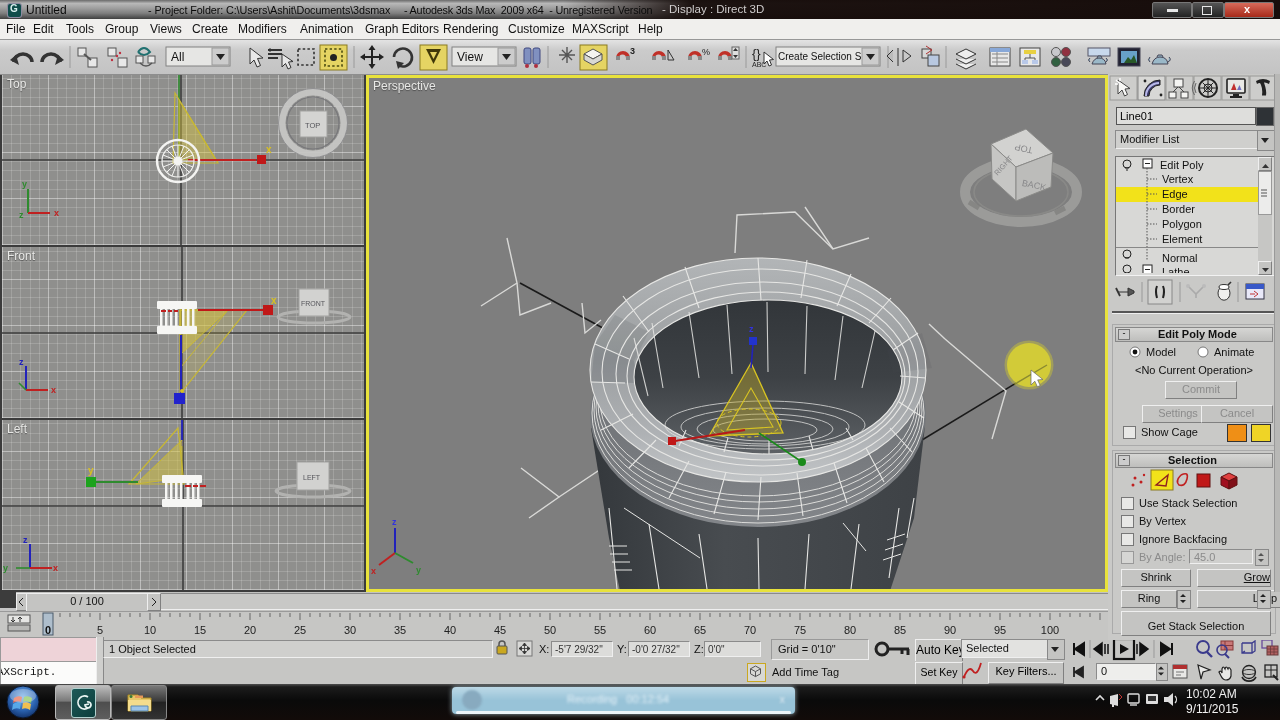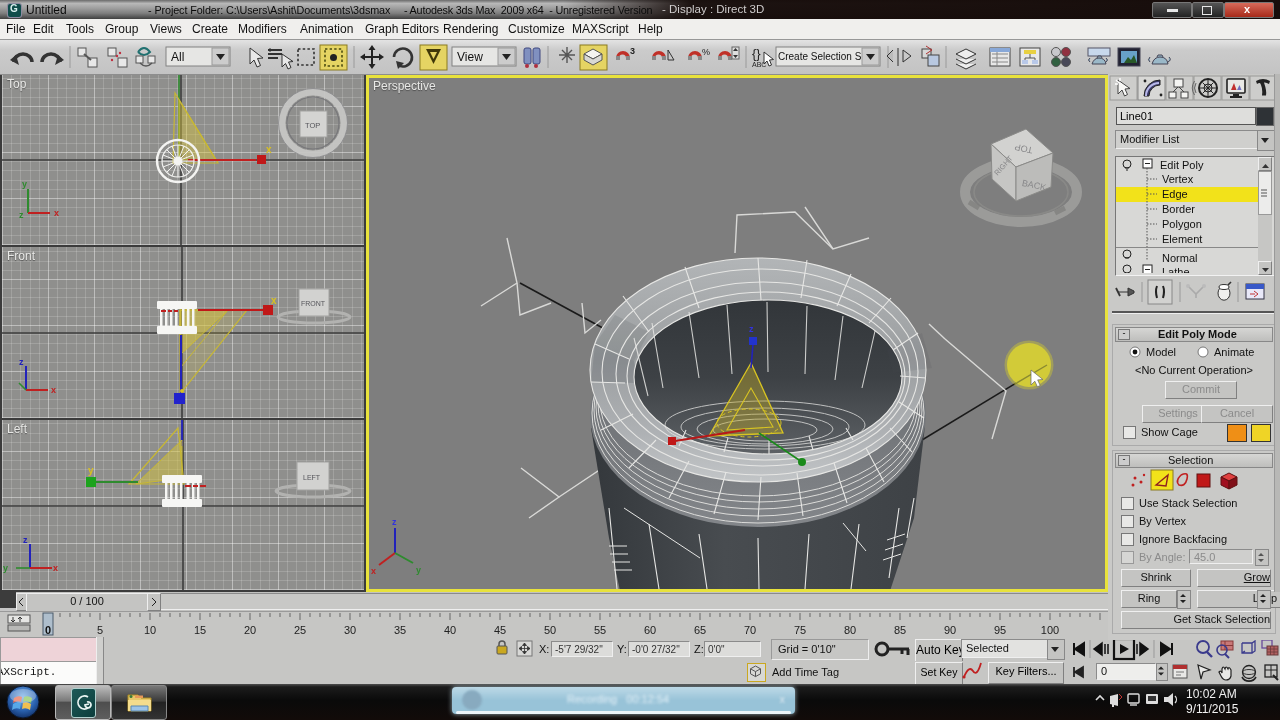--- a/index.html
+++ b/index.html
@@ -588,21 +588,21 @@
  <div class="abs btn3d f11g" style="left:8px;top:80px;width:70px;height:15px;text-align:center;padding-top:1px;margin-left:21px;">Settings</div>
  <div class="abs btn3d f11g" style="left:88px;top:80px;width:70px;height:15px;text-align:center;padding-top:1px;">Cancel</div>
  <div class="abs" style="left:10px;top:101px;width:11px;height:11px;background:#e8e8e6;border:1px solid #777;"></div>
  <span class="f11" style="position:absolute;left:28px;top:101px;">Show Cage</span>
  <div class="abs" style="left:114px;top:99px;width:18px;height:16px;background:#ef8f16;border:1px solid #333;"></div>
  <div class="abs" style="left:138px;top:99px;width:18px;height:16px;background:#efd426;border:1px solid #333;"></div>
 </div>
 <div class="abs" style="left:4px;top:376px;width:162px;height:182px;border:1px solid #aaa;background:#c9c9c7;">
  <div class="abs" style="left:2px;top:2px;width:156px;height:13px;background:linear-gradient(180deg,#d6d6d4,#bebebc);border:1px solid #888;">
   <div class="abs" style="left:2px;top:1px;width:10px;height:9px;border:1px solid #777;background:#ccc;font-size:9px;line-height:7px;text-align:center;">-</div>
-  <span class="f11" style="position:absolute;left:52px;top:0px;font-weight:normal;">Selection</span>
+  <span class="f11" style="position:absolute;left:52px;top:0px;font-weight:bold;">Selection</span>
         </div>
  <svg width="160" height="26" style="position:absolute;top:18px;left:0">
   <g>
             <circle cx="22" cy="9" r="1.5" fill="#c02020"></circle>
             <circle cx="28" cy="13" r="1.5" fill="#c02020"></circle>
             <circle cx="20" cy="16" r="1.5" fill="#c02020"></circle>
             <circle cx="31" cy="6" r="1.2" fill="#c02020"></circle>
           </g>
   <rect x="38" y="1" width="22" height="20" fill="#f2e21a" stroke="#8a7a20"></rect>
           <path d="M43 16 l12 -10 -2 11 z" fill="none" stroke="#902020" stroke-width="1.4"></path>
@@ -631,21 +631,21 @@
  <div class="abs btn3d f11" style="left:8px;top:118px;width:68px;height:15px;text-align:center;padding-top:1px;">Shrink</div>
  <div class="abs btn3d f11" style="left:84px;top:118px;width:72px;height:15px;text-align:right;padding-top:1px;text-decoration:underline;">Grow</div>
  <div class="abs btn3d f11" style="left:8px;top:139px;width:54px;height:15px;text-align:center;padding-top:1px;">Ring</div>
  <div class="abs" style="left:64px;top:139px;width:12px;height:17px;background:#c4c4c2;border:1px solid #888;"><svg width="10" height="15">
             <path d="M2 6 l3 -3 3 3 z M2 9 l3 3 3 -3 z" fill="#222"></path>
           </svg></div>
  <div class="abs btn3d f11" style="left:84px;top:139px;width:58px;height:15px;text-align:center;padding-top:1px;padding-left:38px;">Loop</div>
  <div class="abs" style="left:144px;top:139px;width:12px;height:17px;background:#c4c4c2;border:1px solid #888;"><svg width="10" height="15">
             <path d="M2 6 l3 -3 3 3 z M2 9 l3 3 3 -3 z" fill="#222"></path>
           </svg></div>
- <div class="abs btn3d f11" style="left:8px;top:160px;width:148px;height:15px;text-align:right;padding-top:1px;">Get Stack Selection</div>
+ <div class="abs btn3d f11" style="left:8px;top:160px;width:148px;height:15px;text-align:center;padding-top:8px;">Get Stack Selection</div>
 </div>
 <div class="abs" style="left:166px;top:0px;width:6px;height:518px;background:#b8b8b6;border-left:1px solid #999;"></div>
 </div>
 <div class="abs" id="timeslider">
 <div class="abs sunken" style="left:0;top:1px;width:1106px;height:15px;background:#c8c8c6;"></div>
 <div class="abs btn3d" style="left:0;top:1px;width:9px;height:16px;"><svg width="9" height="16">
           <path d="M6 4 l-4 4 4 4" stroke="#222" fill="none"></path>
         </svg></div>
 <div class="abs btn3d" style="left:10px;top:1px;width:120px;height:16px;text-align:center;font-size:11px;color:#111;padding-top:1px;">0 / 100</div>
 <div class="abs btn3d" style="left:131px;top:1px;width:12px;height:16px;"><svg width="12" height="16">
@@ -784,20 +784,23 @@
 <rect x="8" y="3" width="22" height="8" fill="#e6e6e4" stroke="#555"></rect>
 <rect x="8" y="13" width="22" height="6" fill="#b8b8b6" stroke="#555"></rect>
 <path d="M13 5 l0 5 M13 10 l-2 -2 M13 10 l2 -2 M20 10 l0 -5 M20 5 l-2 2 M20 5 l2 2" stroke="#333"></path>
 <rect x="43" y="1" width="10" height="22" fill="#aebecc" stroke="#4a5a6a"></rect>
 <text x="48" y="22" font-size="11" fill="#111" text-anchor="middle" font-weight="bold">0</text>
 </svg>
 </div>
 <div class="abs" id="status1">
 <div class="abs" style="left:0;top:0;width:95px;height:24px;background:#eed3d8;border:1px solid #999;"></div>
 <div class="abs" style="left:96px;top:0;width:6px;height:24px;background:#cfcfcd;border-left:1px solid #eee;border-right:1px solid #888;"></div>
+<div class="abs sunken" style="left:103px;top:3px;width:388px;height:16px;">
+        <span class="f11" style="position:absolute;left:5px;top:2px;">1 Object Selected</span>
+      </div>
 <svg width="50" height="24" style="position:absolute;left:495px;top:0">
         <rect x="2" y="9" width="10" height="8" rx="1" fill="#caa820" stroke="#555"></rect>
         <path d="M4 9 v-2 a3 3 0 0 1 6 0 v2" fill="none" stroke="#555" stroke-width="1.5"></path>
         <rect x="22" y="4" width="15" height="15" fill="#d8d8d6" stroke="#777"></rect>
         <path d="M29.5 6 v11 M24 11.5 h11 M29.5 6 l-2 2.5 h4 z M29.5 17 l-2 -2.5 h4 z M24 11.5 l2.5 -2 v4 z M35 11.5 l-2.5 -2 v4 z" fill="#333" stroke="#333" stroke-width="0.8"></path>
       </svg>
 <span class="f11" style="position:absolute;left:539px;top:6px;">X:</span>
 <div class="abs sunken" style="left:551px;top:4px;width:60px;height:14px;background:#dcdcda;">
         <span style="position:absolute;left:3px;top:2px;font-size:10px;color:#333;">-5'7 29/32"</span>
       </div>

